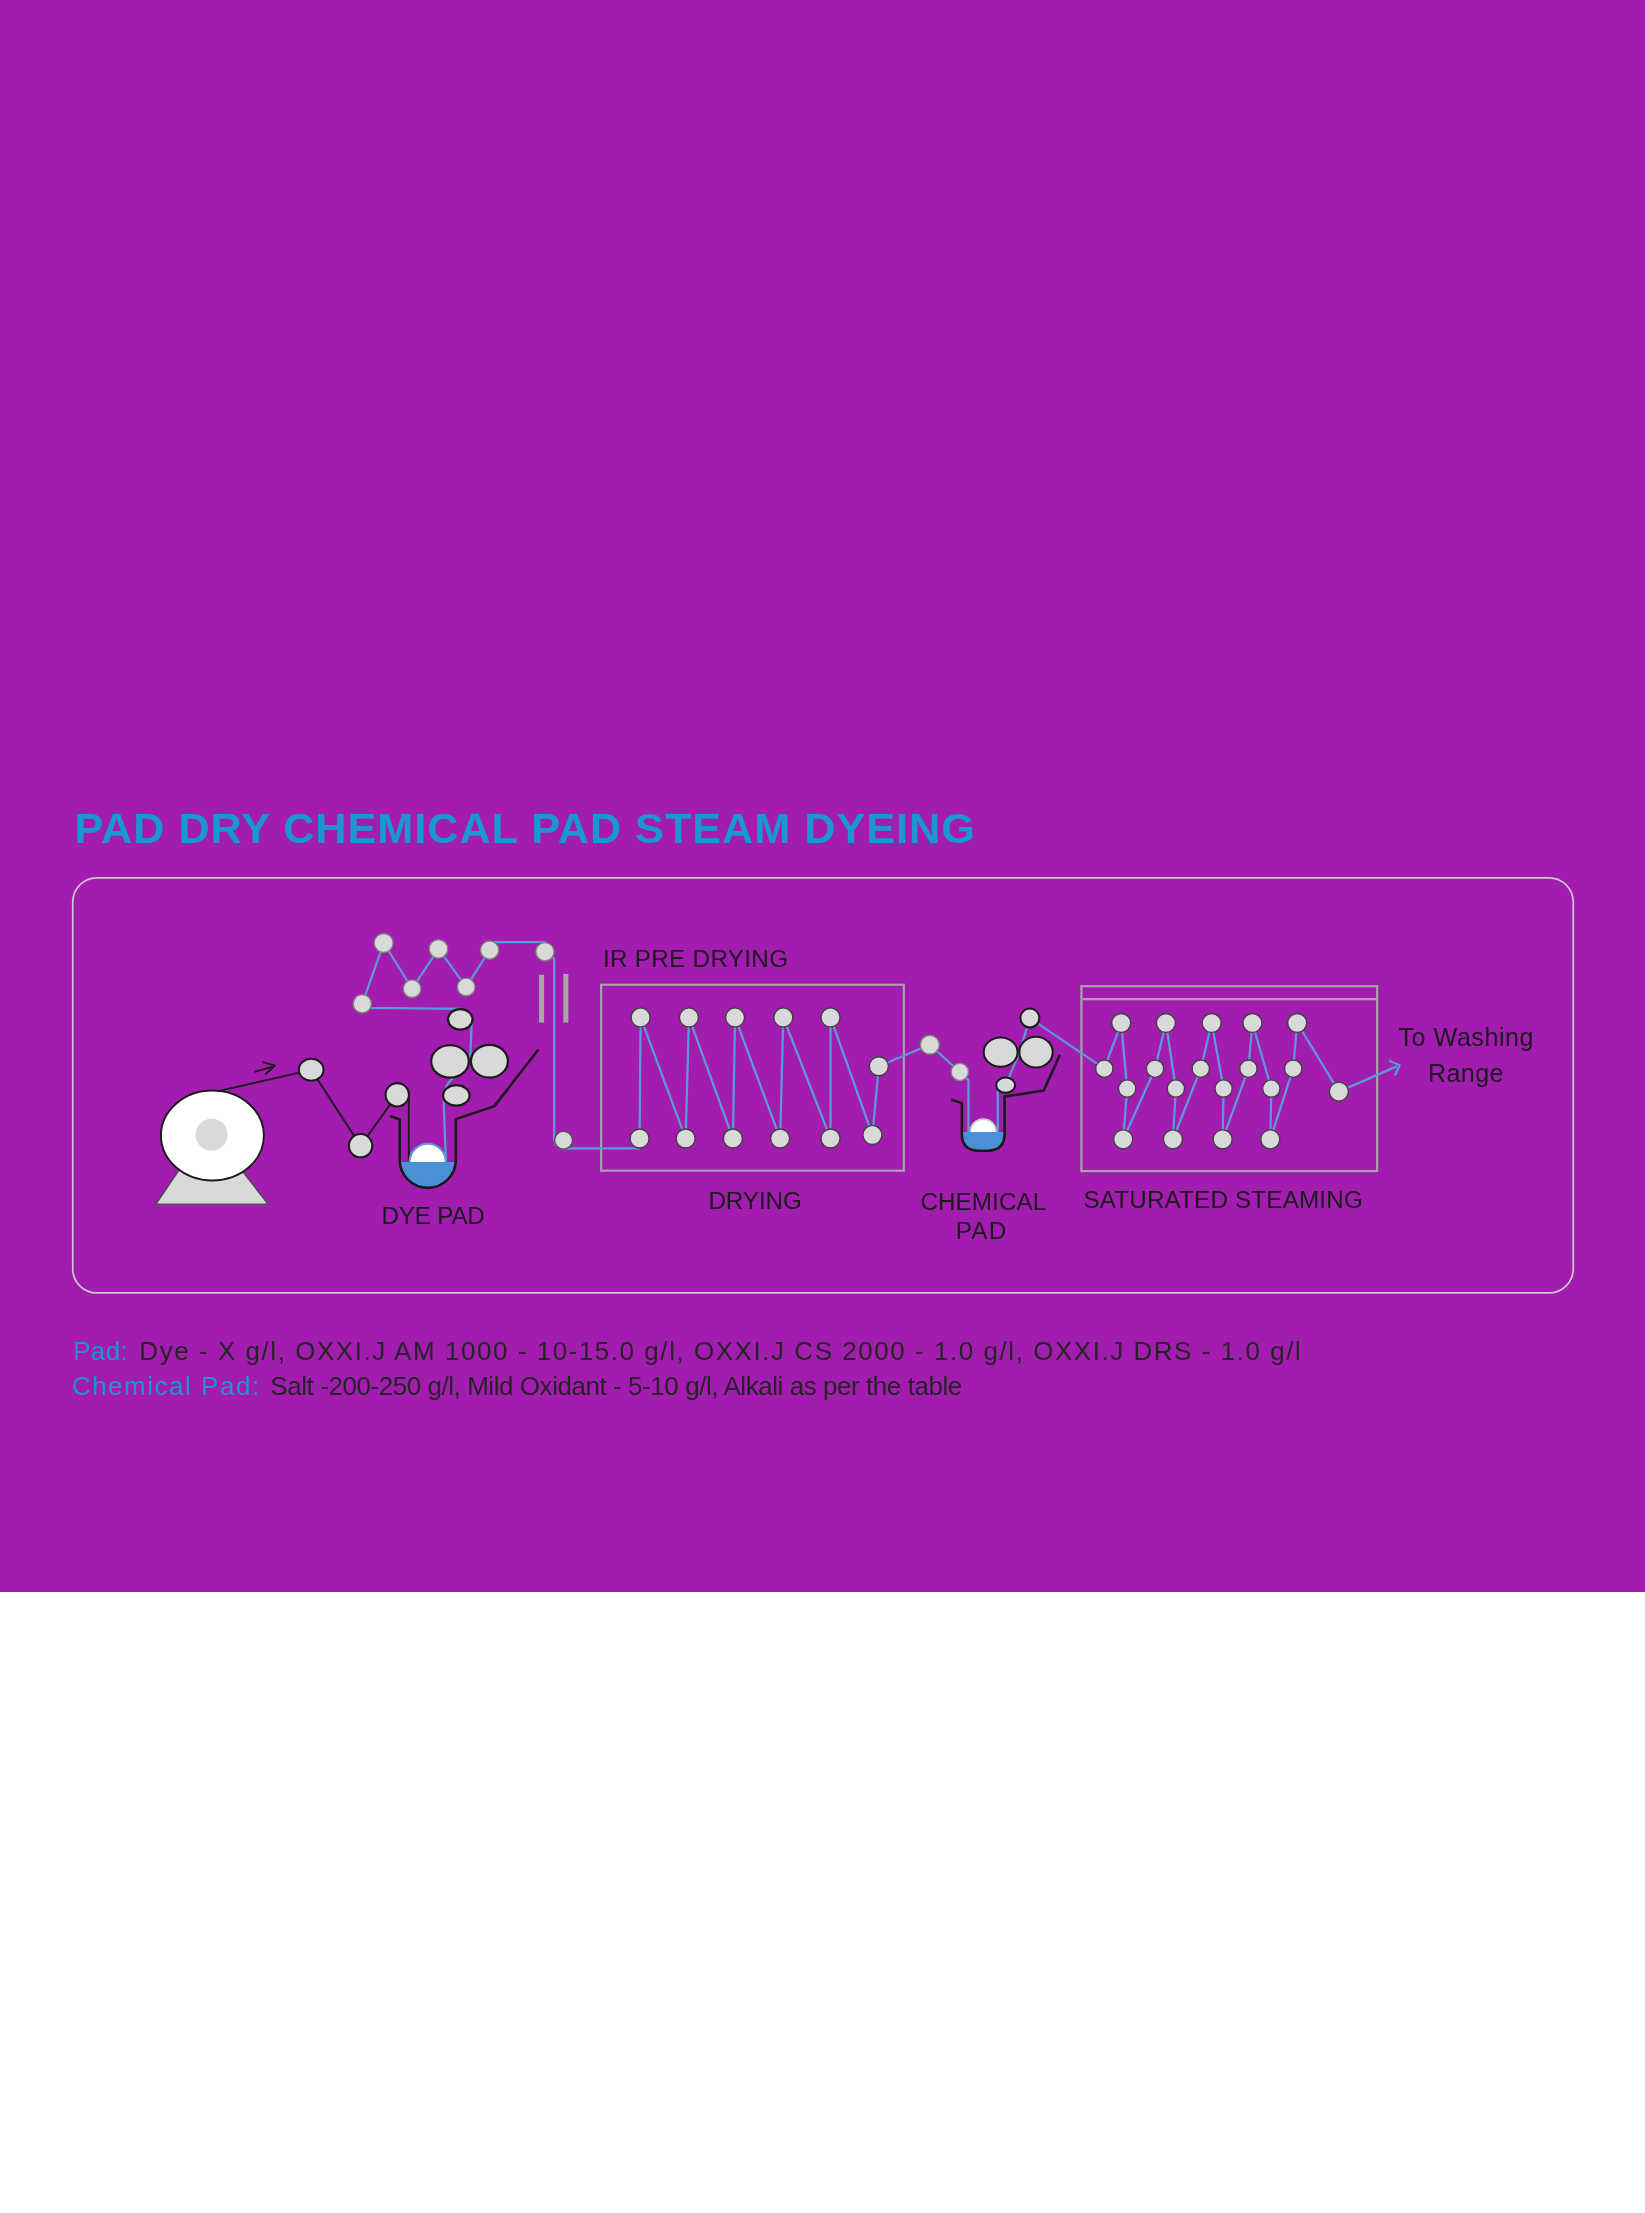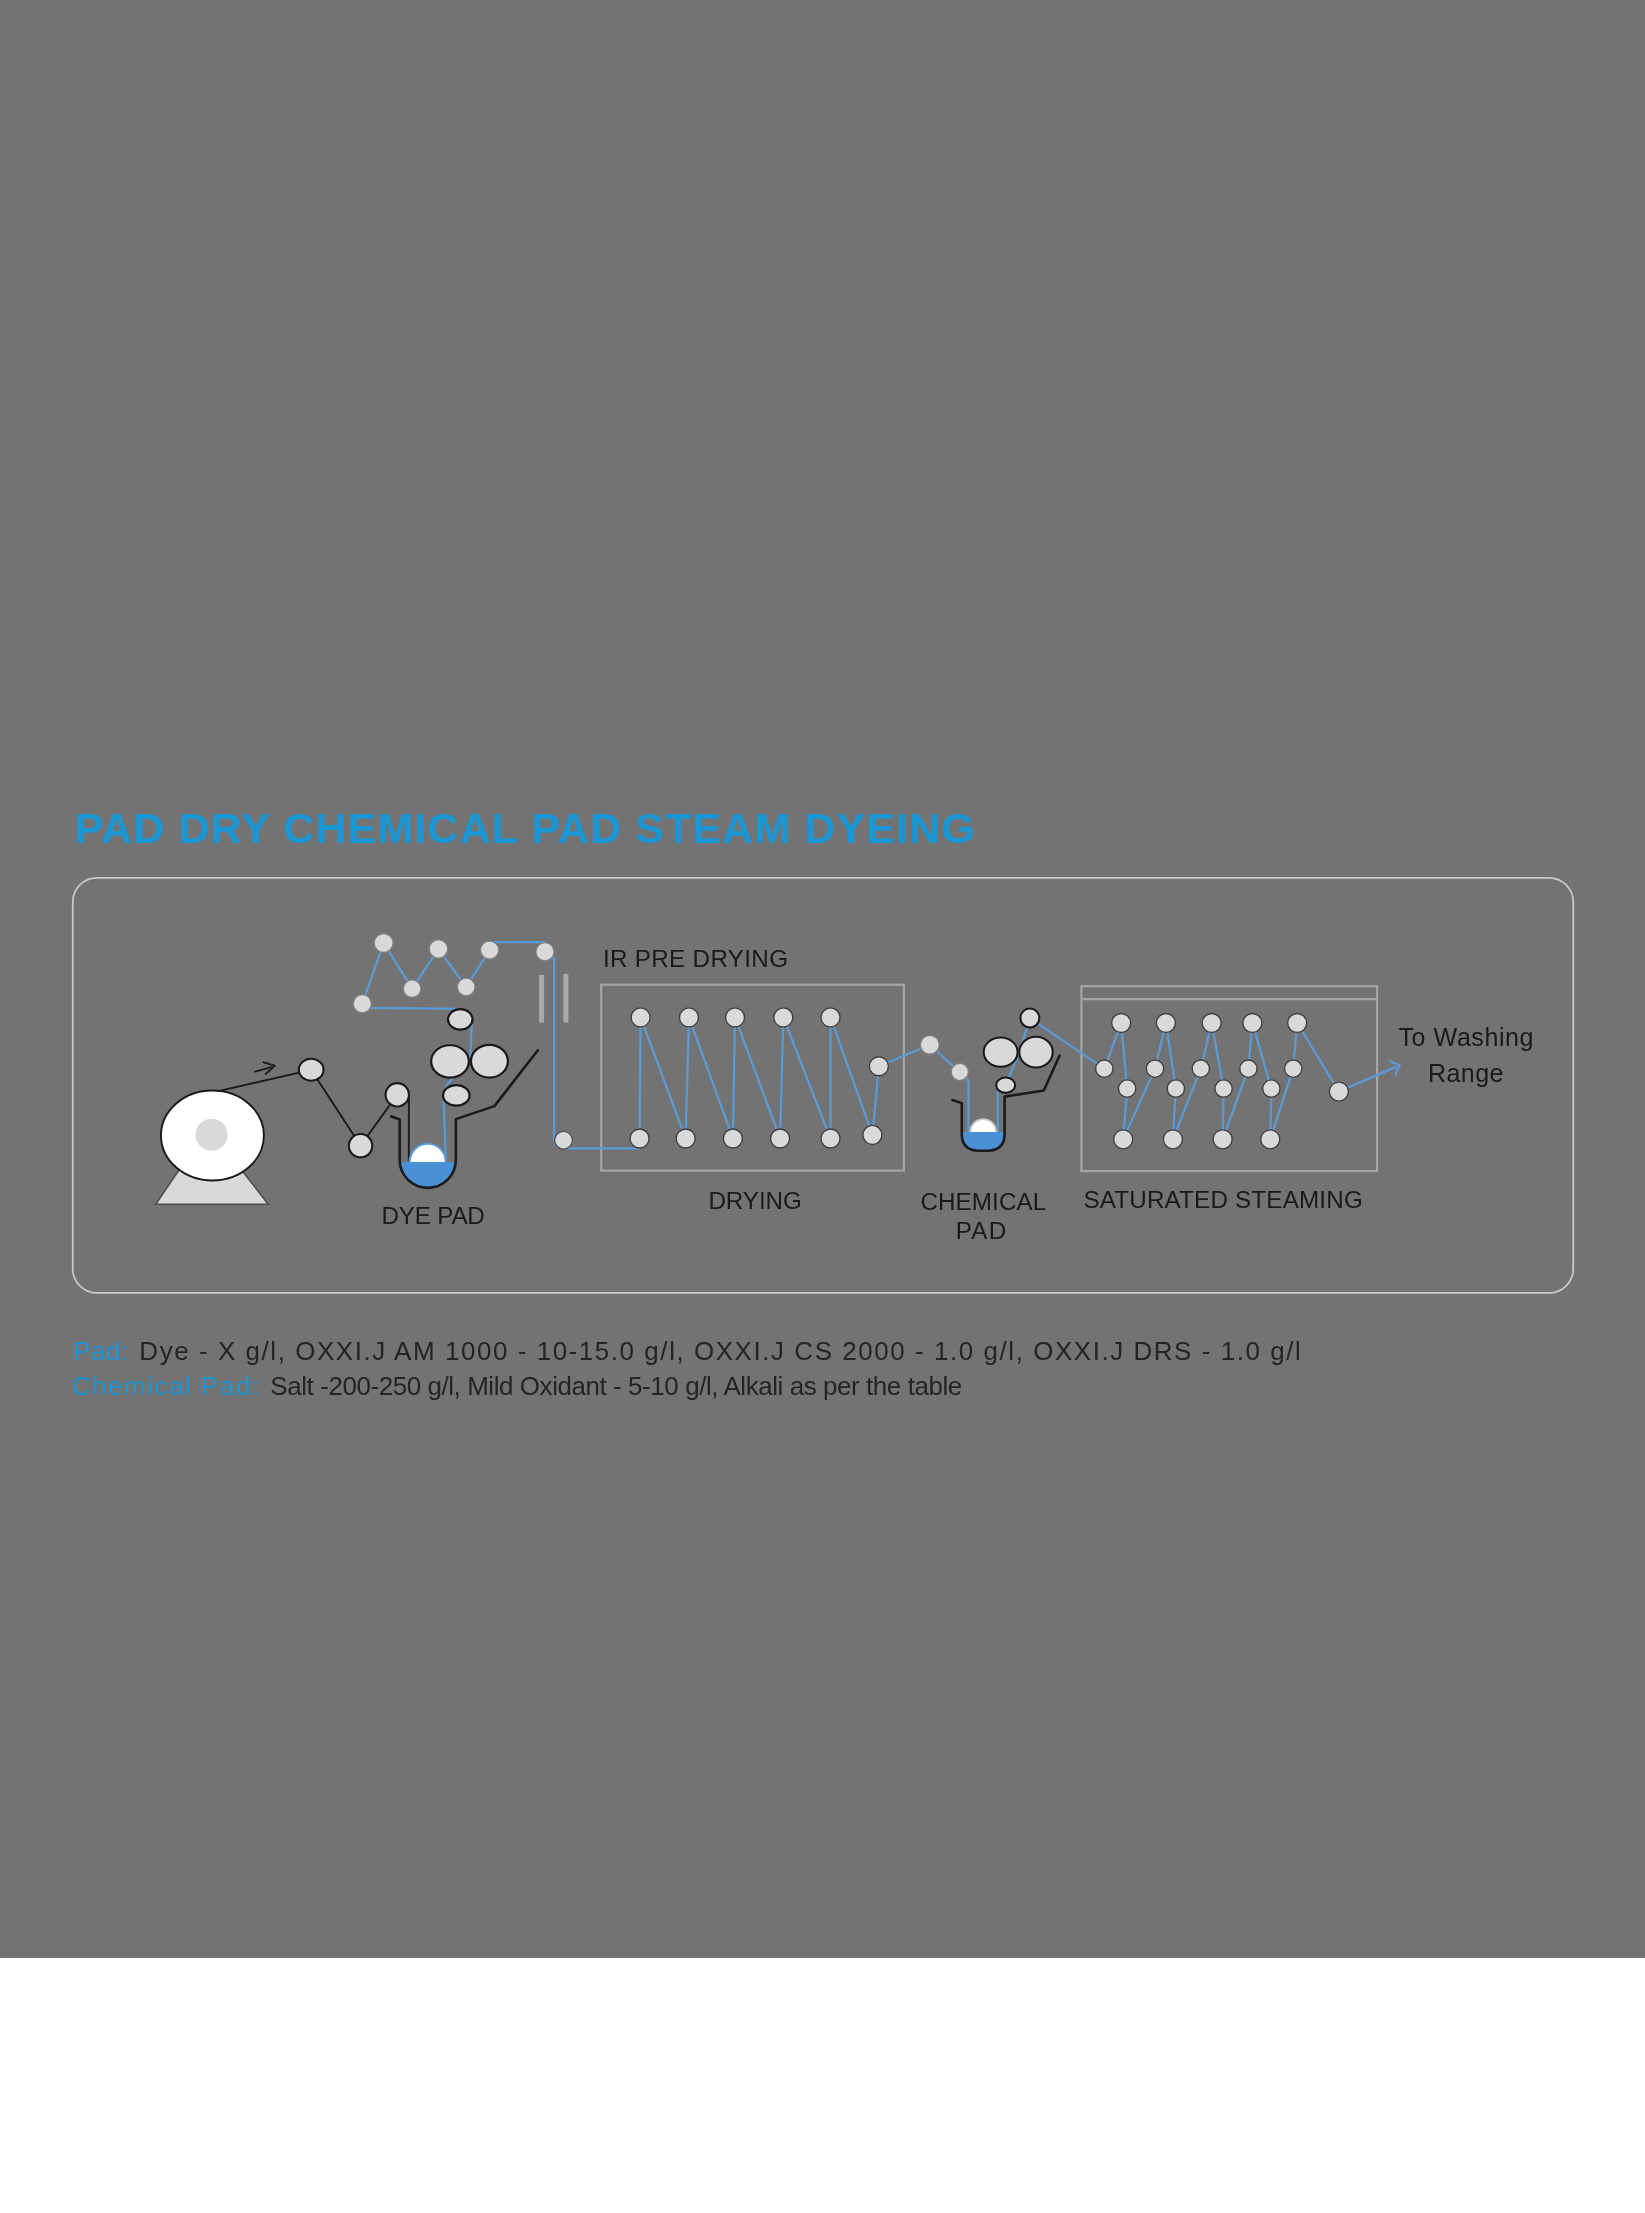--- a/index.html
+++ b/index.html
@@ -1,16 +1,16 @@
 <!DOCTYPE html>
 <html style="font-size:14px"><head>
 <meta charset="utf-8">
 <style>
 html,body{margin:0;padding:0;background:#ffffff;}
-#page{position:relative;width:1646px;height:1958px;background:#737373;overflow:hidden;}
+#page{position:relative;width:1646px;height:1592px;background:#a21caf;overflow:hidden;}
 svg{position:absolute;left:0;top:0;}
 text{font-family:"Liberation Sans",sans-serif;}
 </style>
 </head>
 <body>
 <div id="page">
 <svg width="1646" height="2214" viewBox="0 0 1903 2560">
 <rect x="84" y="1015" width="1735" height="480" rx="28" fill="none" stroke="#c9c9c9" stroke-width="2"></rect>
 <rect x="695" y="1138.6" width="350" height="215" fill="none" stroke="#a6a6a6" stroke-width="2.5"></rect>
 <rect x="1250.3" y="1140.3" width="341.9" height="213.8" fill="none" stroke="#a6a6a6" stroke-width="2.5"></rect>

